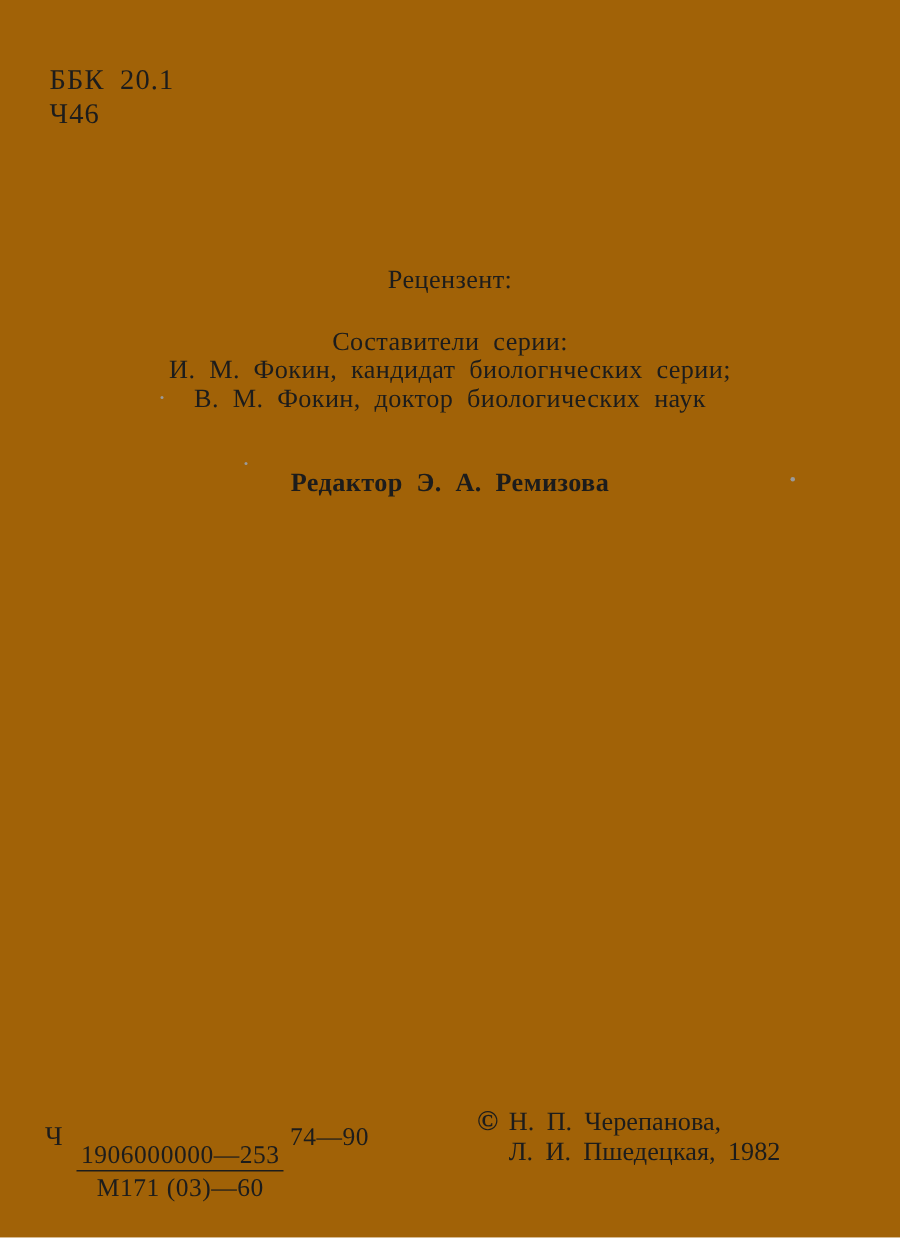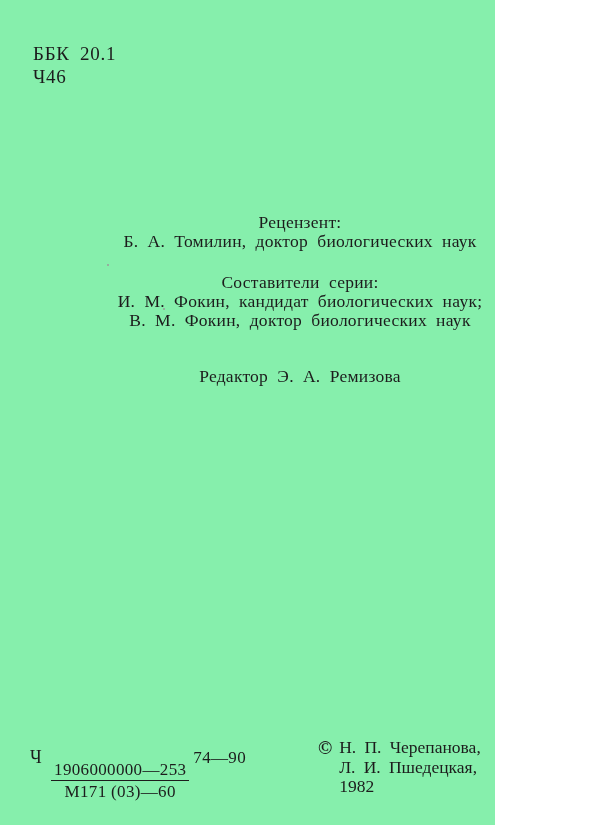--- a/index.html
+++ b/index.html
@@ -2,23 +2,23 @@
 <html lang="ru"><head>
 <meta charset="utf-8">
 <style>
   html, body {
     margin: 0;
     padding: 0;
     background: #ffffff;
   }
   .page {
     position: relative;
-    width: 495px;
+    width: 600px;
     height: 825px;
-    background: #86efac;
+    background: #a16207;
     overflow: hidden;
     font-family: "Liberation Serif", "DejaVu Serif", serif;
     color: #1c1c1c;
   }
 
   
   .bbk-block {
     position: absolute;
     left: 33px;
     top: 42px;
@@ -32,24 +32,23 @@
   .credits {
     position: absolute;
     left: 0;
     top: 177px;
     width: 600px;
     text-align: center;
     font-size: 17.5px;
     line-height: 19px;
     word-spacing: 0.26em;
     letter-spacing: 0.015em;
-    margin-top: 36px;
   }
   .credits .group-compilers { margin-top: 22px; }
-  .credits .group-editor   { margin-top: 37px; }
+  .credits .group-editor   { margin-top: 37px; font-weight: bold; }
 
   
   .catalog {
     position: absolute;
     left: 30px;
     top: 712px;
     display: flex;
     align-items: center;
     font-size: 17px;
     letter-spacing: 0.02em;
@@ -123,25 +122,24 @@
 <div class="page">
 
   <div class="bbk-block">
     <div>ББК 20.1</div>
     <div>Ч46</div>
   </div>
 
   <div class="credits">
     <div class="group-reviewer">
       <div>Рецензент:</div>
-      <div>Б. А. Томилин, доктор биологических наук</div>
     </div>
     <div class="group-compilers">
       <div>Составители серии:</div>
-      <div>И. М. Фокин, кандидат биологических наук;</div>
+      <div>И. М. Фокин, кандидат биологнческих серии;</div>
       <div>В. М. Фокин, доктор биологических наук</div>
     </div>
     <div class="group-editor">
       <div>Редактор Э. А. Ремизова</div>
     </div>
   </div>
 
   <div class="catalog">
     <span class="catalog-prefix">Ч</span>
     <span class="fraction">

